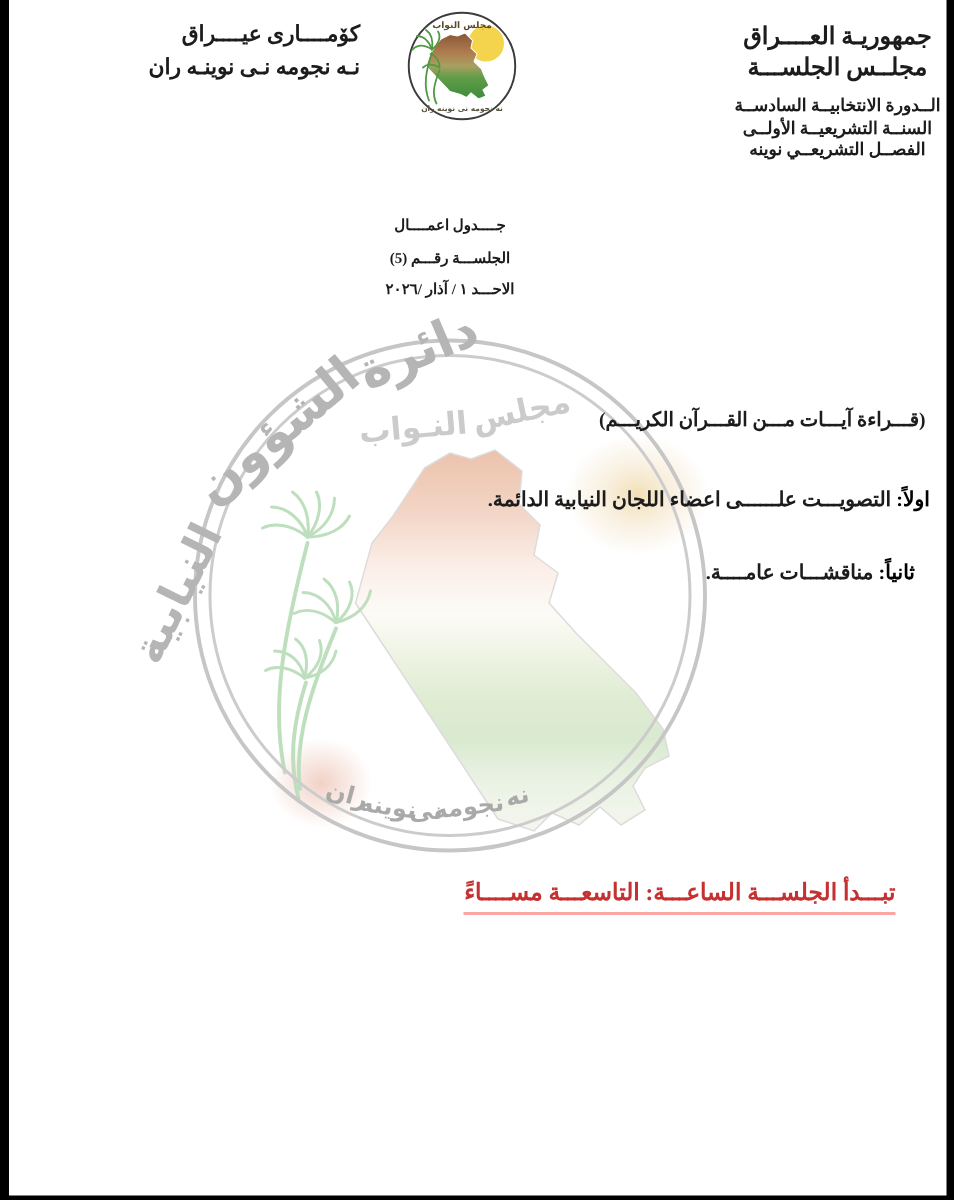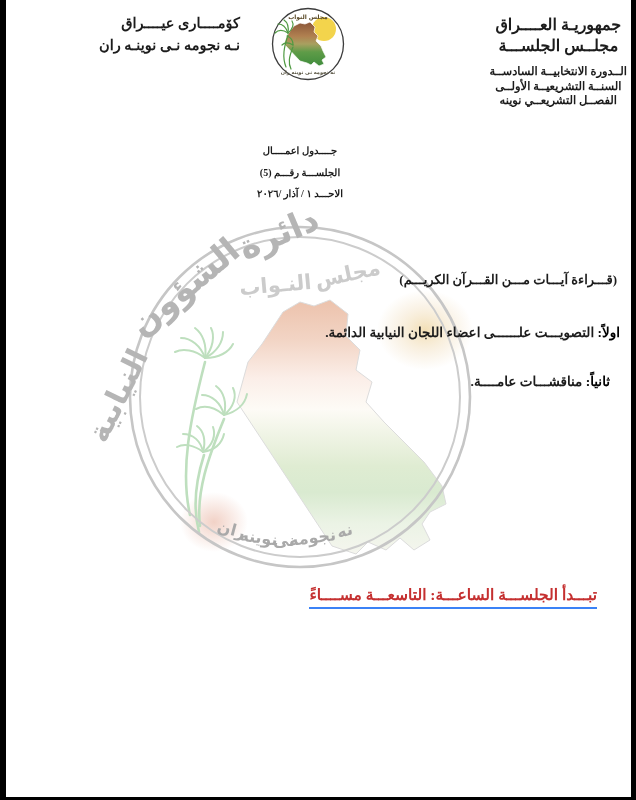--- a/index.html
+++ b/index.html
@@ -21,21 +21,21 @@
   .ar-small{font-size:11.5px;font-weight:bold;line-height:14.5px;margin-top:8px;}
   .title-block{top:140px;left:150px;width:300px;text-align:center;direction:rtl;
     font-size:10px;font-weight:bold;line-height:21.5px;white-space:nowrap;}
   .quran{top:272px;right:19px;direction:rtl;font-size:13px;font-weight:bold;white-space:nowrap;}
   .item1{top:324px;right:16px;}
   .item2{top:342px;right:26px;margin-top:31px;}
   .item{direction:rtl;font-size:13.5px;font-weight:bold;white-space:nowrap;position:absolute;}
   .red{color:#000000;}
   .footer-line{top:586px;right:39px;direction:rtl;white-space:nowrap;}
   .footer-line span{display:inline-block;font-size:15.5px;font-weight:bold;color:#c53030;
-    border-bottom:2px solid #3b82f6;padding-bottom:3px;}
+    border-bottom:2px solid #fca5a5;padding-bottom:3px;}
   .emblem{left:264px;top:5px;z-index:2;}
   svg text{font-family:"DejaVu Sans",sans-serif;}
 </style>
 </head>
 <body>
 
 <svg class="wm" viewBox="0 0 636 800">
   <defs>
     <linearGradient id="mapGrad" x1="0" y1="300" x2="0" y2="560" gradientUnits="userSpaceOnUse">
       <stop offset="0" stop-color="#ecc2ac"></stop>

